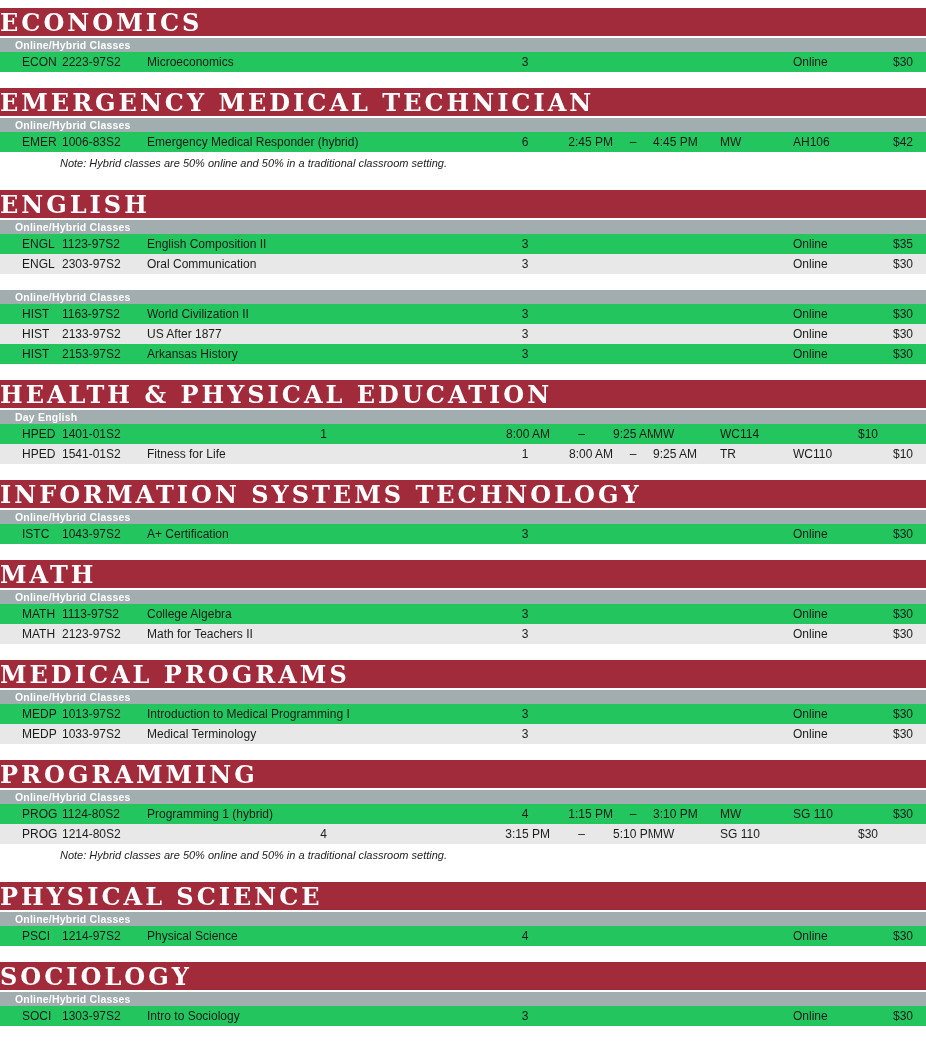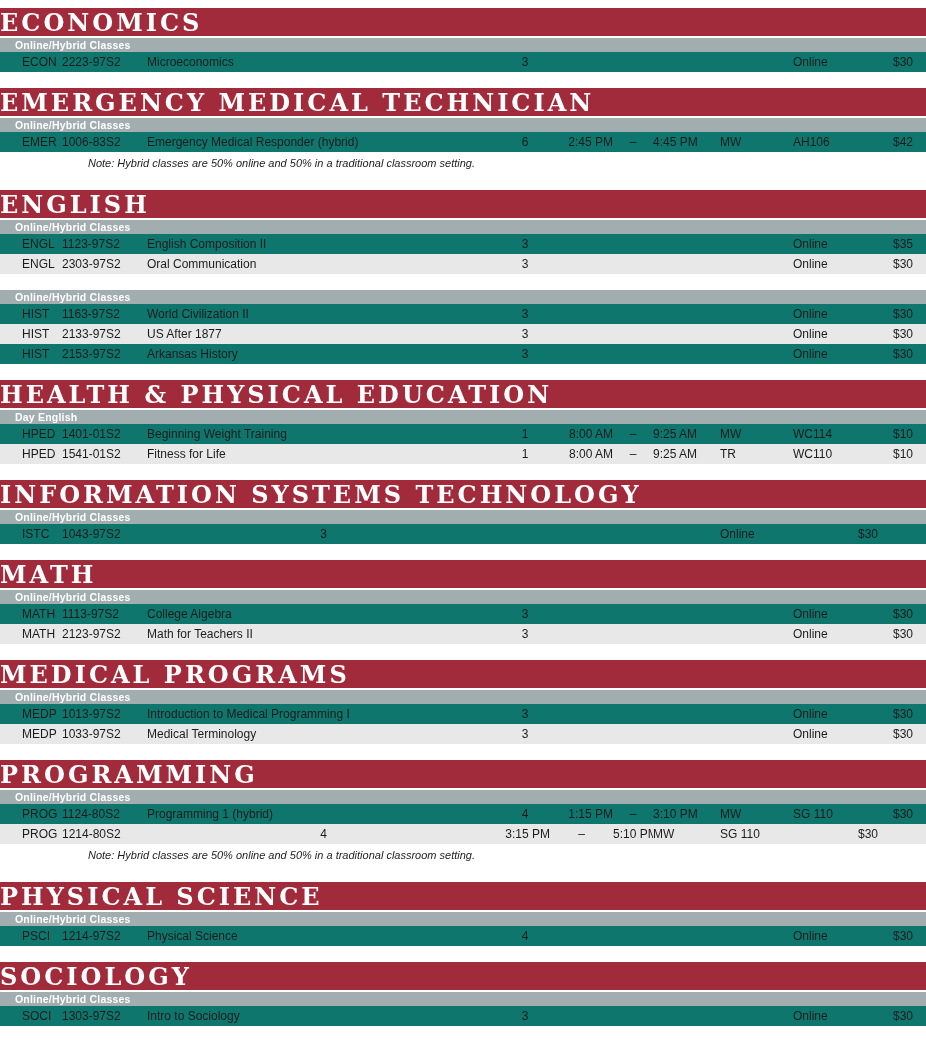--- a/index.html
+++ b/index.html
@@ -48,34 +48,34 @@
     white-space:nowrap;
   }
   .rows{}
   .row{
     display:grid;
     grid-template-columns:40px 85px 1fr 50px 63px 40px 67px 73px 85px 35px;
     padding:0 13px 0 22px;
     height:20px;
     align-items:center;
     font-size:12px;
-    background:#0f766e;
+    background:#22c55e;
   }
   .rows .row:nth-child(even){background:var(--rowalt);}
   .c{white-space:nowrap;overflow:hidden;}
   .c-credits{text-align:center;}
   .c-start{text-align:right;}
   .c-dash{text-align:center;}
   .c-end,.c-days,.c-room{text-align:left;}
   .c-price{text-align:right;}
   .note{
     height:22px;
     display:flex;
     align-items:center;
-    padding-left:88px;
+    padding-left:60px;
     font-style:italic;
     font-size:11px;
     background:#fff;
   }
 </style>
 </head>
 <body>
 
 <main id="schedule">
   <section class="dept">
@@ -212,21 +212,20 @@
     <header class="dept-header">
       <span class="dept-title">HEALTH &amp; PHYSICAL EDUCATION</span>
     </header>
     <div class="subheader">
       <span class="subheader-label">Day English</span>
     </div>
     <div class="rows">
   <div class="row">
     <span class="c c-dept">HPED</span>
     <span class="c c-num">1401-01S2</span>
-    <span class="c c-title">Beginning Weight Training</span>
     <span class="c c-credits">1</span>
     <span class="c c-start">8:00 AM</span>
     <span class="c c-dash">–</span>
     <span class="c c-end">9:25 AM</span>
     <span class="c c-days">MW</span>
     <span class="c c-room">WC114</span>
     <span class="c c-price">$10</span>
   </div>
 
   <div class="row">
@@ -248,20 +247,21 @@
     <header class="dept-header">
       <span class="dept-title">INFORMATION SYSTEMS TECHNOLOGY</span>
     </header>
     <div class="subheader">
       <span class="subheader-label">Online/Hybrid Classes</span>
     </div>
     <div class="rows">
   <div class="row">
     <span class="c c-dept">ISTC</span>
     <span class="c c-num">1043-97S2</span>
+    <span class="c c-title">A+ Certification</span>
     <span class="c c-credits">3</span>
     <span class="c c-start"></span>
     <span class="c c-dash"></span>
     <span class="c c-end"></span>
     <span class="c c-days"></span>
     <span class="c c-room">Online</span>
     <span class="c c-price">$30</span>
   </div>
 </div>
   </section>

